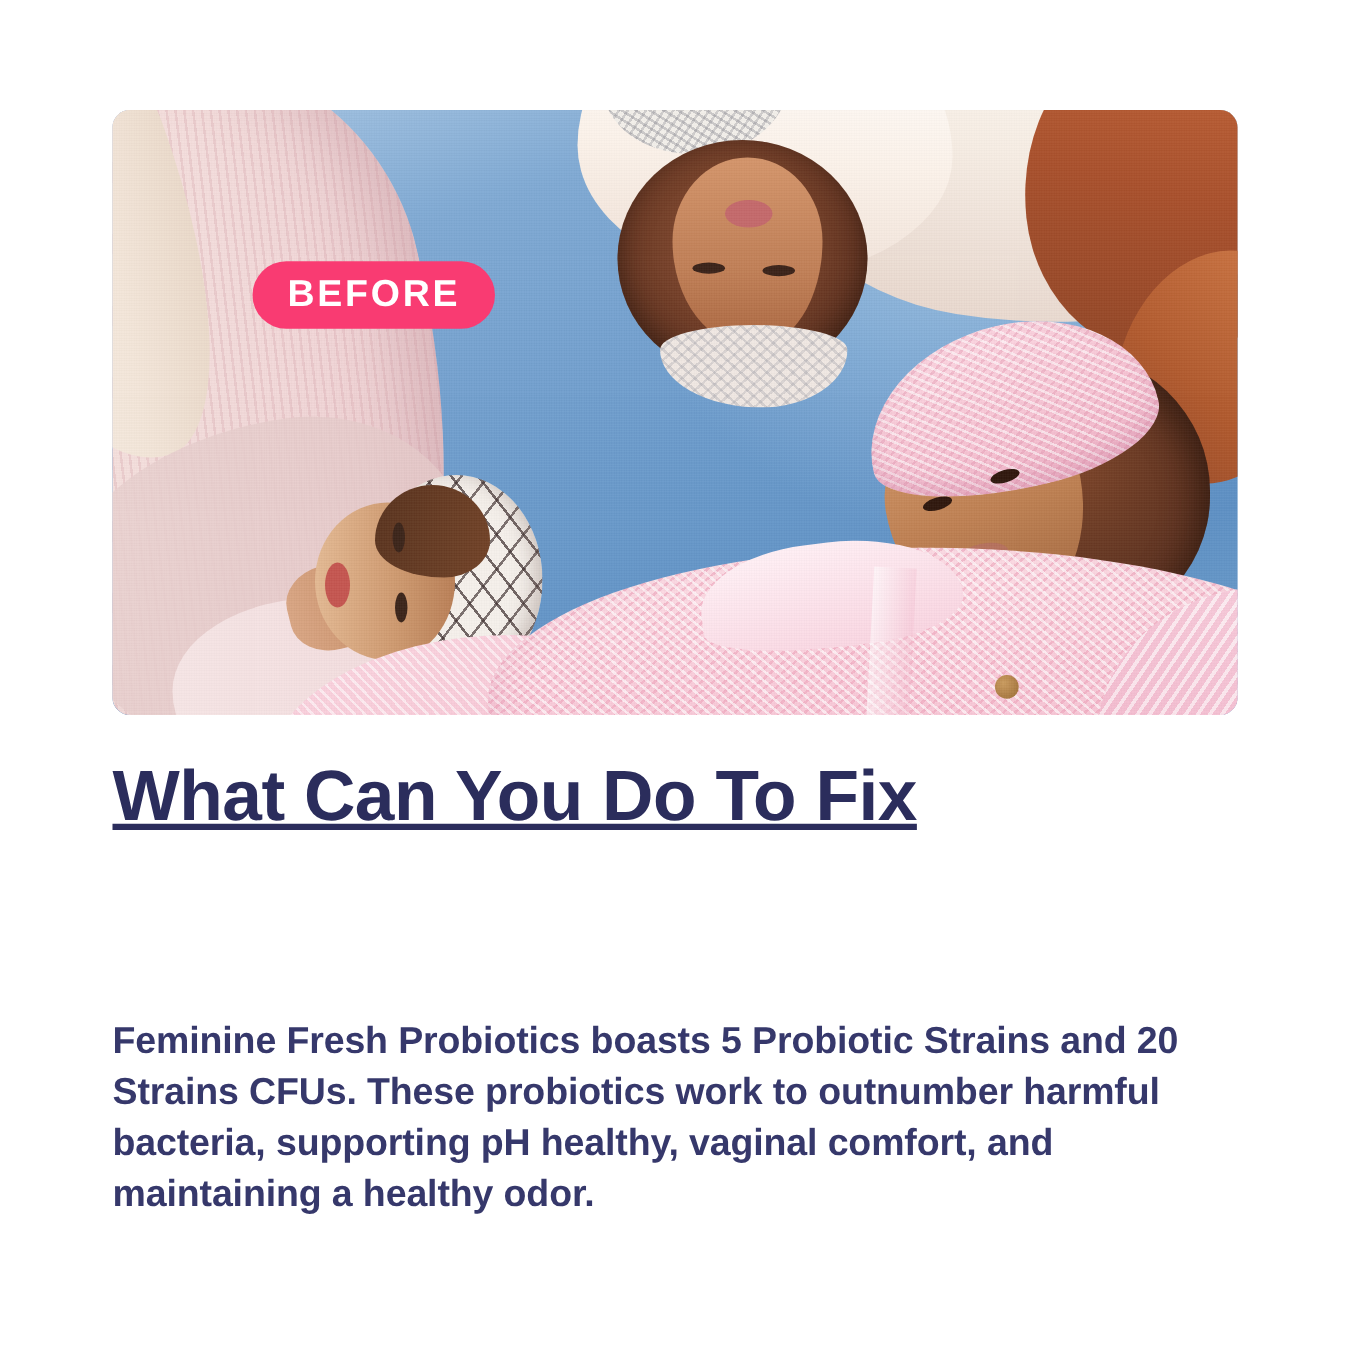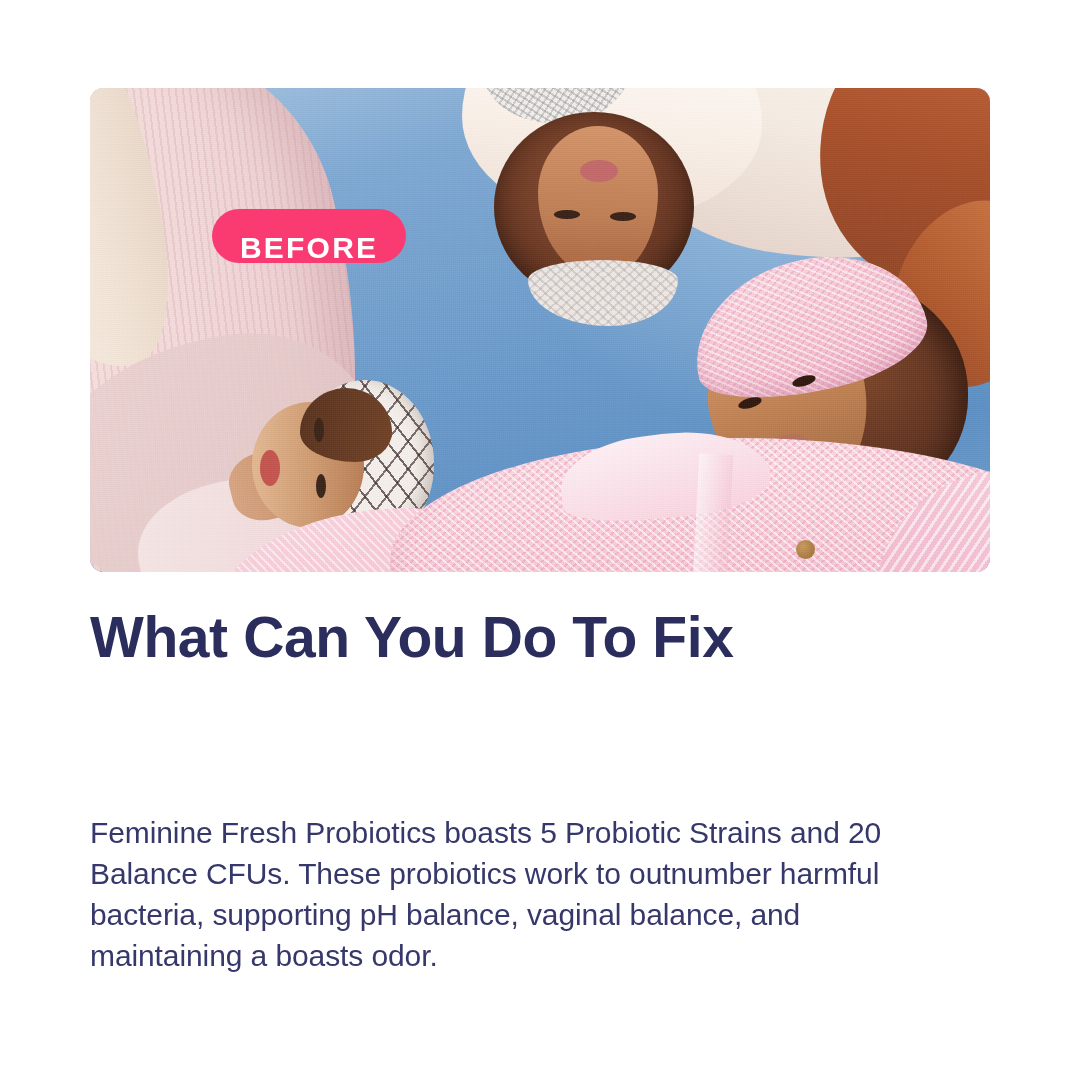--- a/index.html
+++ b/index.html
@@ -437,26 +437,26 @@
     background:
       repeating-linear-gradient(-62deg, rgba(255,255,255,.55) 0 3px, rgba(240,175,200,.30) 3px 8px),
       linear-gradient(200deg, #FBDCE6 0%, #F2B6CA 100%);
     border-radius: 58% 42% 0 0 / 62% 50% 0 0;
     transform: rotate(6deg);
   }
 
   
   .badge {
     position: absolute;
-    left: 122px;
+    left: 112px;
     top: 121px;
     height: 54px;
     padding: 0 28px;
     display: flex;
-    align-items: flex-end;
+    align-items: center;
     justify-content: center;
     background: #F93B72;
     border-radius: 27px;
   }
   .badge-label {
     color: #ffffff;
     font-family: "Liberation Sans", sans-serif;
     font-size: 30px;
     font-weight: 700;
     letter-spacing: 2.2px;
@@ -469,33 +469,34 @@
     left: 90px;
     top: 604px;
     width: 860px;
     margin: 0;
     color: #2B2D5C;
     font-family: "Liberation Sans", sans-serif;
     font-size: 57px;
     font-weight: 700;
     line-height: 66px;
     letter-spacing: -0.4px;
+    text-decoration: underline;
   }
   .headline .hl-line { display: block; }
 
   .body-copy {
     position: absolute;
     left: 90px;
     top: 812px;
     width: 905px;
     margin: 0;
     color: #36386B;
     font-family: "Liberation Sans", sans-serif;
     font-size: 30px;
-    font-weight: 400;
+    font-weight: 700;
     line-height: 41px;
     letter-spacing: -0.1px;
   }
   .body-copy .bd-line { display: block; }
 </style>
 </head>
 <body>
 
 <div class="card">
 
@@ -555,18 +556,18 @@
       <span class="badge-label">BEFORE</span>
     </div>
   </div>
 
   <h1 class="headline">
     <span class="hl-line">What Can You Do To Fix</span>
   </h1>
 
   <p class="body-copy">
     <span class="bd-line">Feminine Fresh Probiotics boasts  5 Probiotic Strains and 20</span>
-    <span class="bd-line">Balance CFUs. These probiotics work to outnumber harmful</span>
-    <span class="bd-line">bacteria, supporting pH balance, vaginal balance, and</span>
-    <span class="bd-line">maintaining a boasts odor.</span>
+    <span class="bd-line">Strains CFUs. These probiotics work to outnumber harmful</span>
+    <span class="bd-line">bacteria, supporting pH healthy, vaginal comfort, and</span>
+    <span class="bd-line">maintaining a healthy odor.</span>
   </p>
 
 </div>
 
 </body></html>

